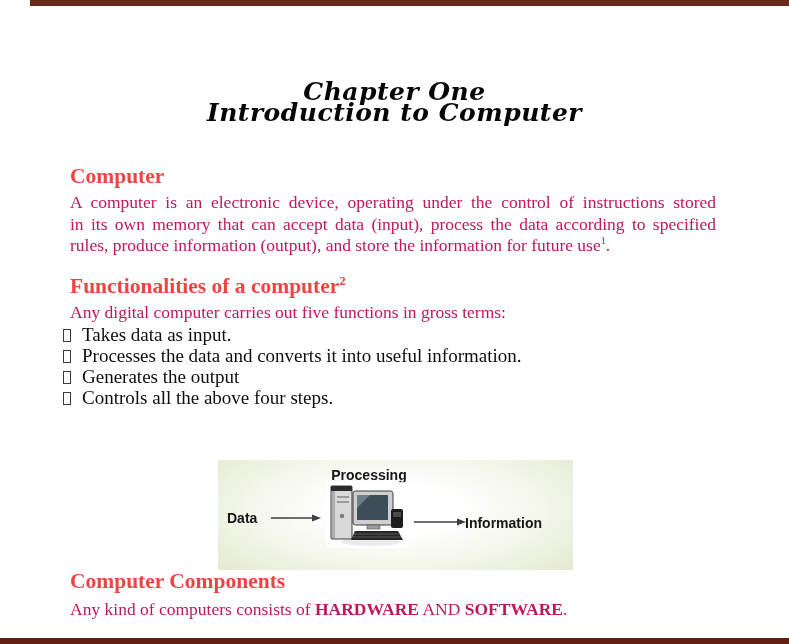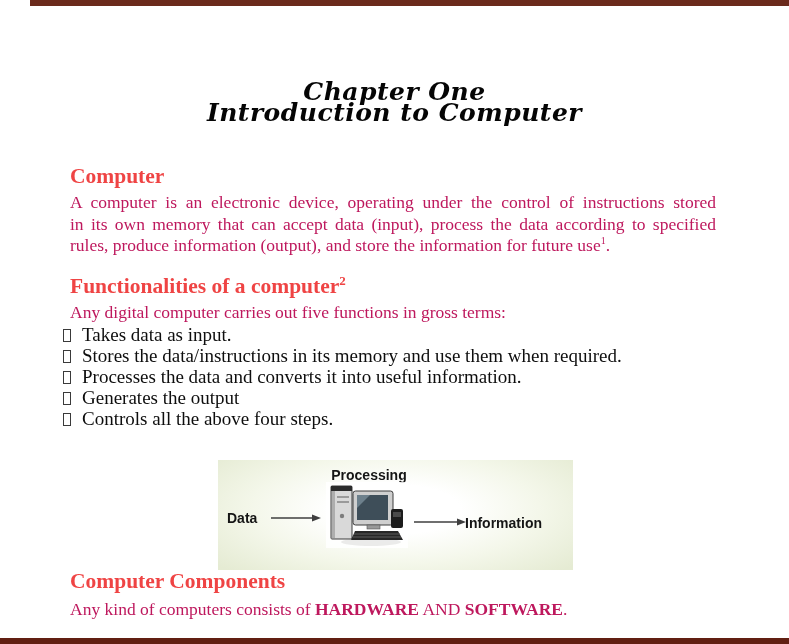--- a/index.html
+++ b/index.html
@@ -94,21 +94,20 @@
     <span class="jline">in its own memory that can accept data (input), process the data according to specified</span>
     <span class="jline last"><span>rules, produce information (output), and store the information for future use</span><sup class="fn-sup">1</sup><span>.</span></span>
   </p>
 
 <div class="sec-heading h-func"><span>Functionalities of a computer</span><sup>2</sup></div>
 
 <p class="par par-intro">Any digital computer carries out five functions in gross terms:</p>
 
 <ul class="bullet-list">
   <li><span class="tofu"></span><span>Takes data as input.</span></li>
-  <li><span class="tofu"></span><span>Stores the data/instructions in its memory and use them when required.</span></li>
   <li><span class="tofu"></span><span>Processes the data and converts it into useful information.</span></li>
   <li><span class="tofu"></span><span>Generates the output</span></li>
   <li><span class="tofu"></span><span>Controls all the above four steps.</span></li>
 </ul>
 
 <div class="diagram">
   <div class="dg-label lab-processing">Processing</div>
   <div class="dg-label lab-data">Data</div>
   <div class="dg-label lab-info">Information</div>
 

